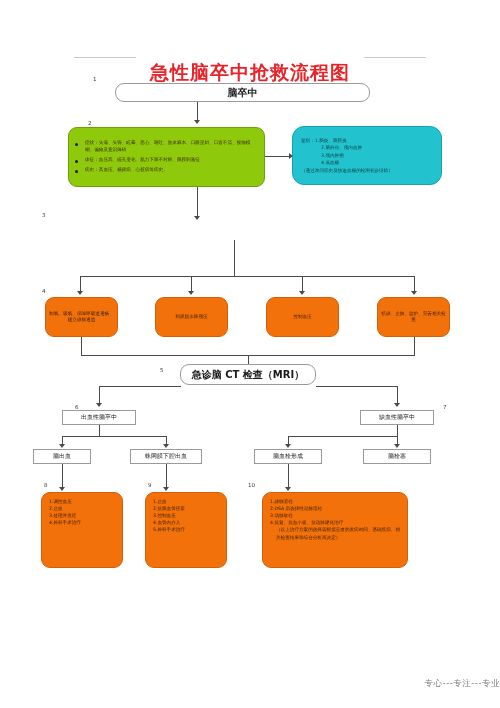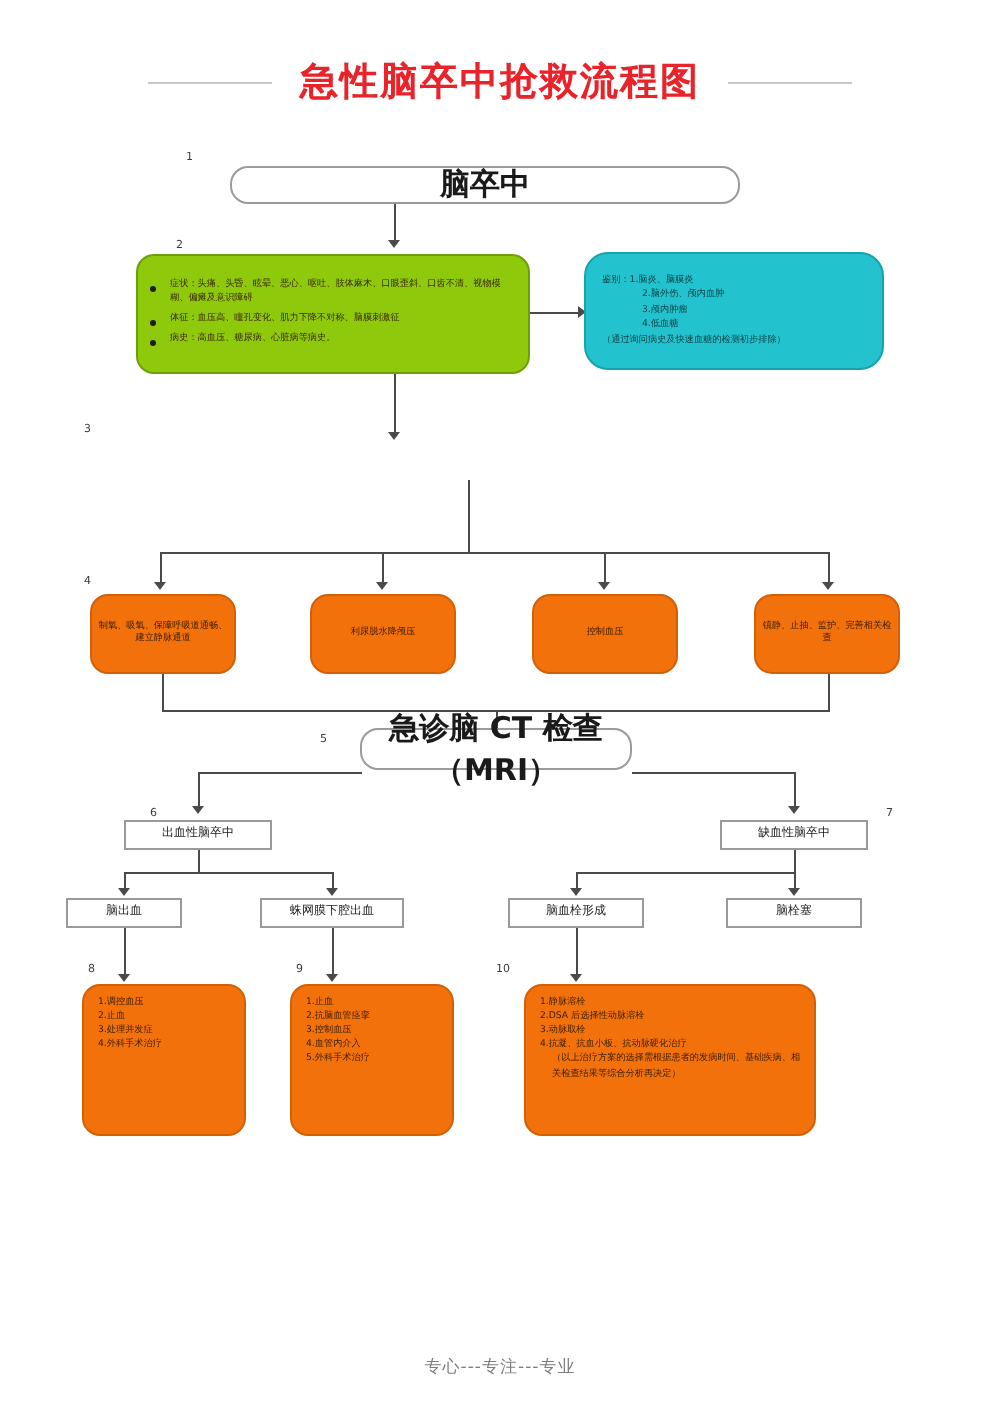--- a/index.html
+++ b/index.html
@@ -31,20 +31,21 @@
     width: 62px;
     height: 1px;
     background: #c9c9c9;
   }
   .doc-title {
     color: #e8232a;
     font-size: 19px;
     font-weight: bold;
     letter-spacing: 1px;
     white-space: nowrap;
+    margin-top: 32px;
   }
 
   
   .node {
     position: absolute;
     display: flex;
     align-items: center;
     justify-content: center;
     text-align: center;
     line-height: 1.35;
@@ -69,21 +70,21 @@
     border-radius: 12px;
     color: #0d3f43;
   }
   .node-orange {
     background: #f2710b;
     border: 1px solid #d35f06;
     border-radius: 9px;
     color: #3a1d02;
   }
 
-  .txt-main   { font-size: 15px; font-weight: bold; }
+  .txt-main   { font-size: 10px; font-weight: bold; }
   .txt-small  { font-size: 6px; }
   .txt-tiny   { font-size: 4.6px; }
 
   
   .bullet-list {
     list-style: none;
     padding: 4px 6px 4px 4px;
     width: 100%;
     text-align: left;
   }
@@ -145,21 +146,21 @@
     border-top: 3.2px solid transparent;
     border-bottom: 3.2px solid transparent;
     border-left: 4.6px solid #4a4a4a;
   }
 
   
   .footer {
     position: absolute;
     left: 0; bottom: 18px;
     width: 500px;
-    text-align: center;
+    text-align: right;
     font-size: 8.5px;
     color: #7d7d7d;
     letter-spacing: 0.5px;
   }
 </style>
 </head>
 <body>
 
 <div id="page">
 

